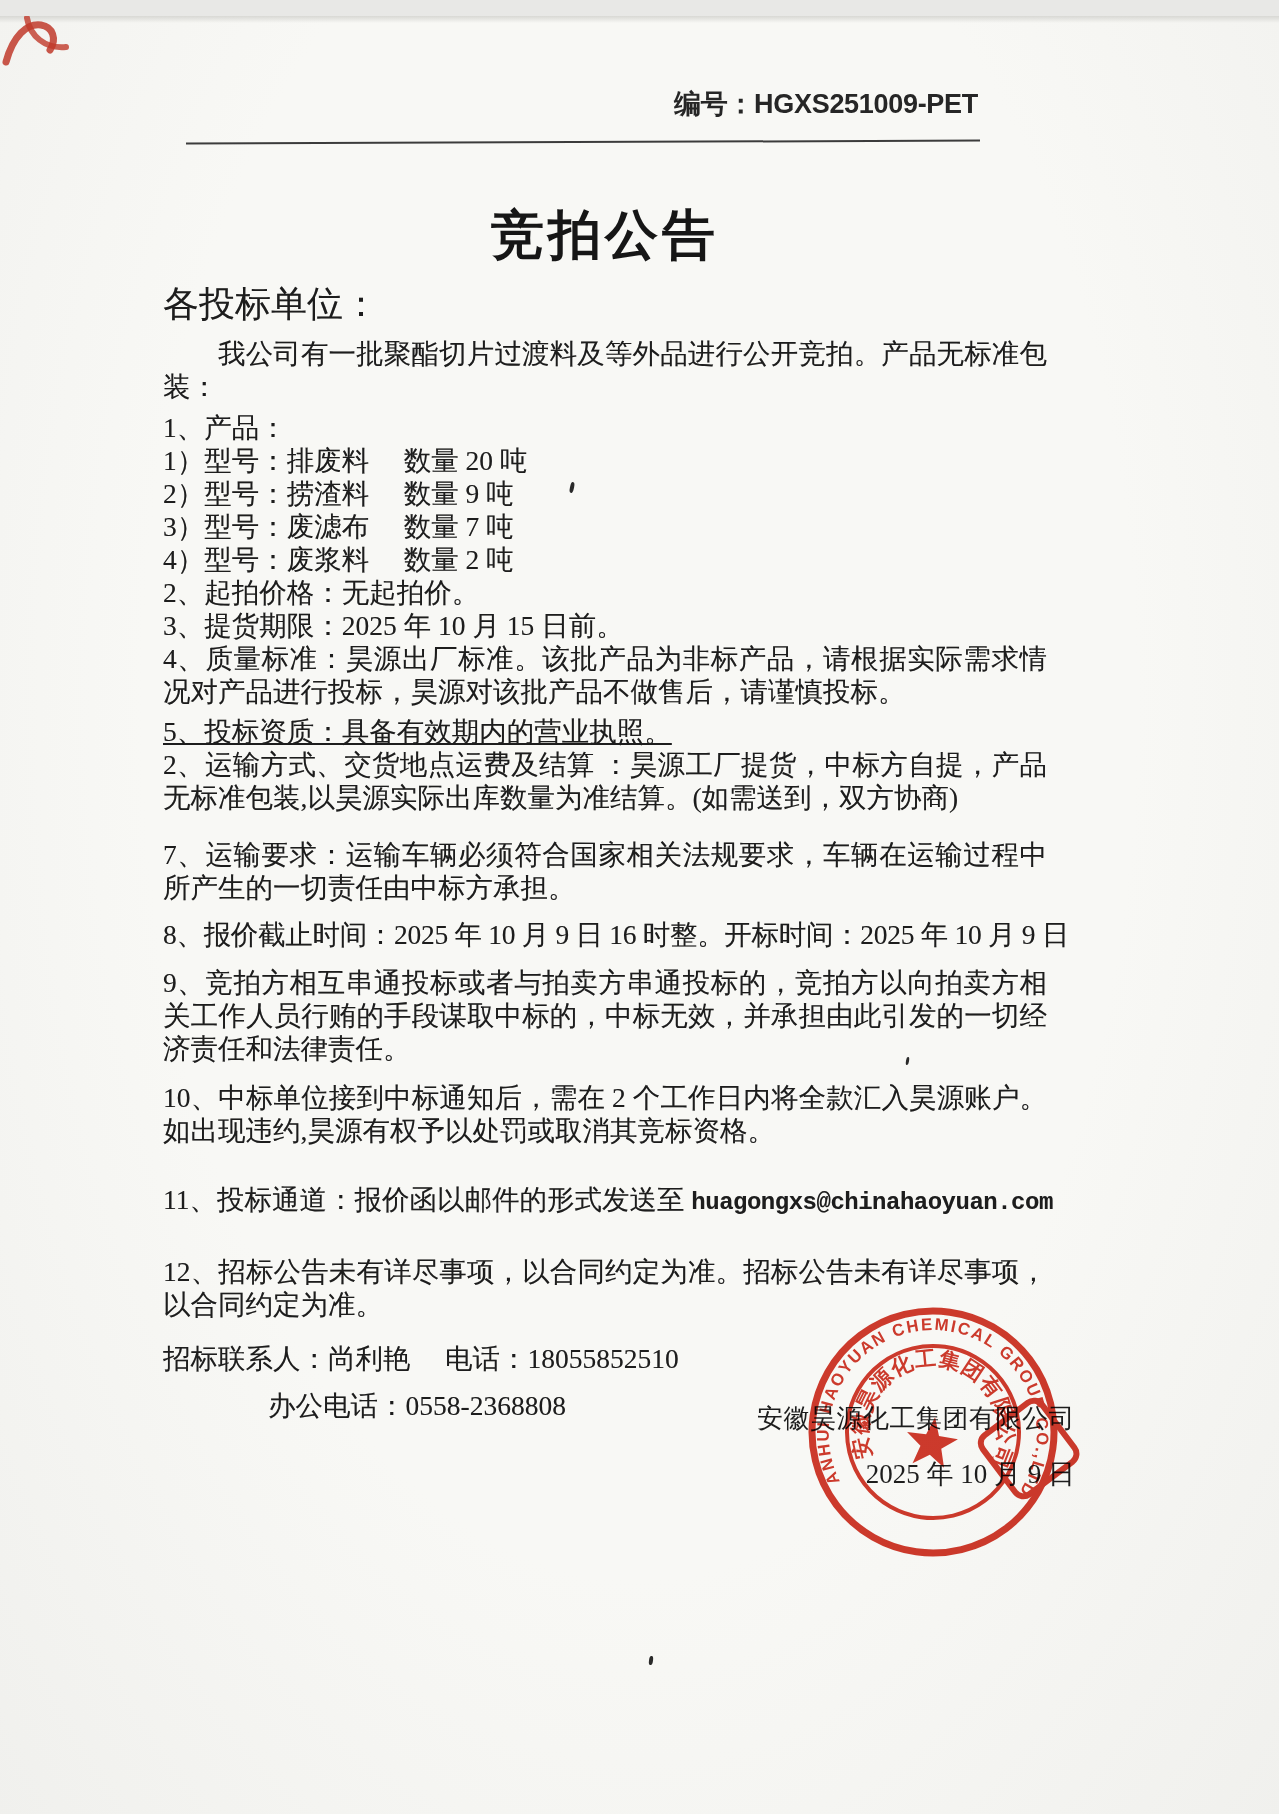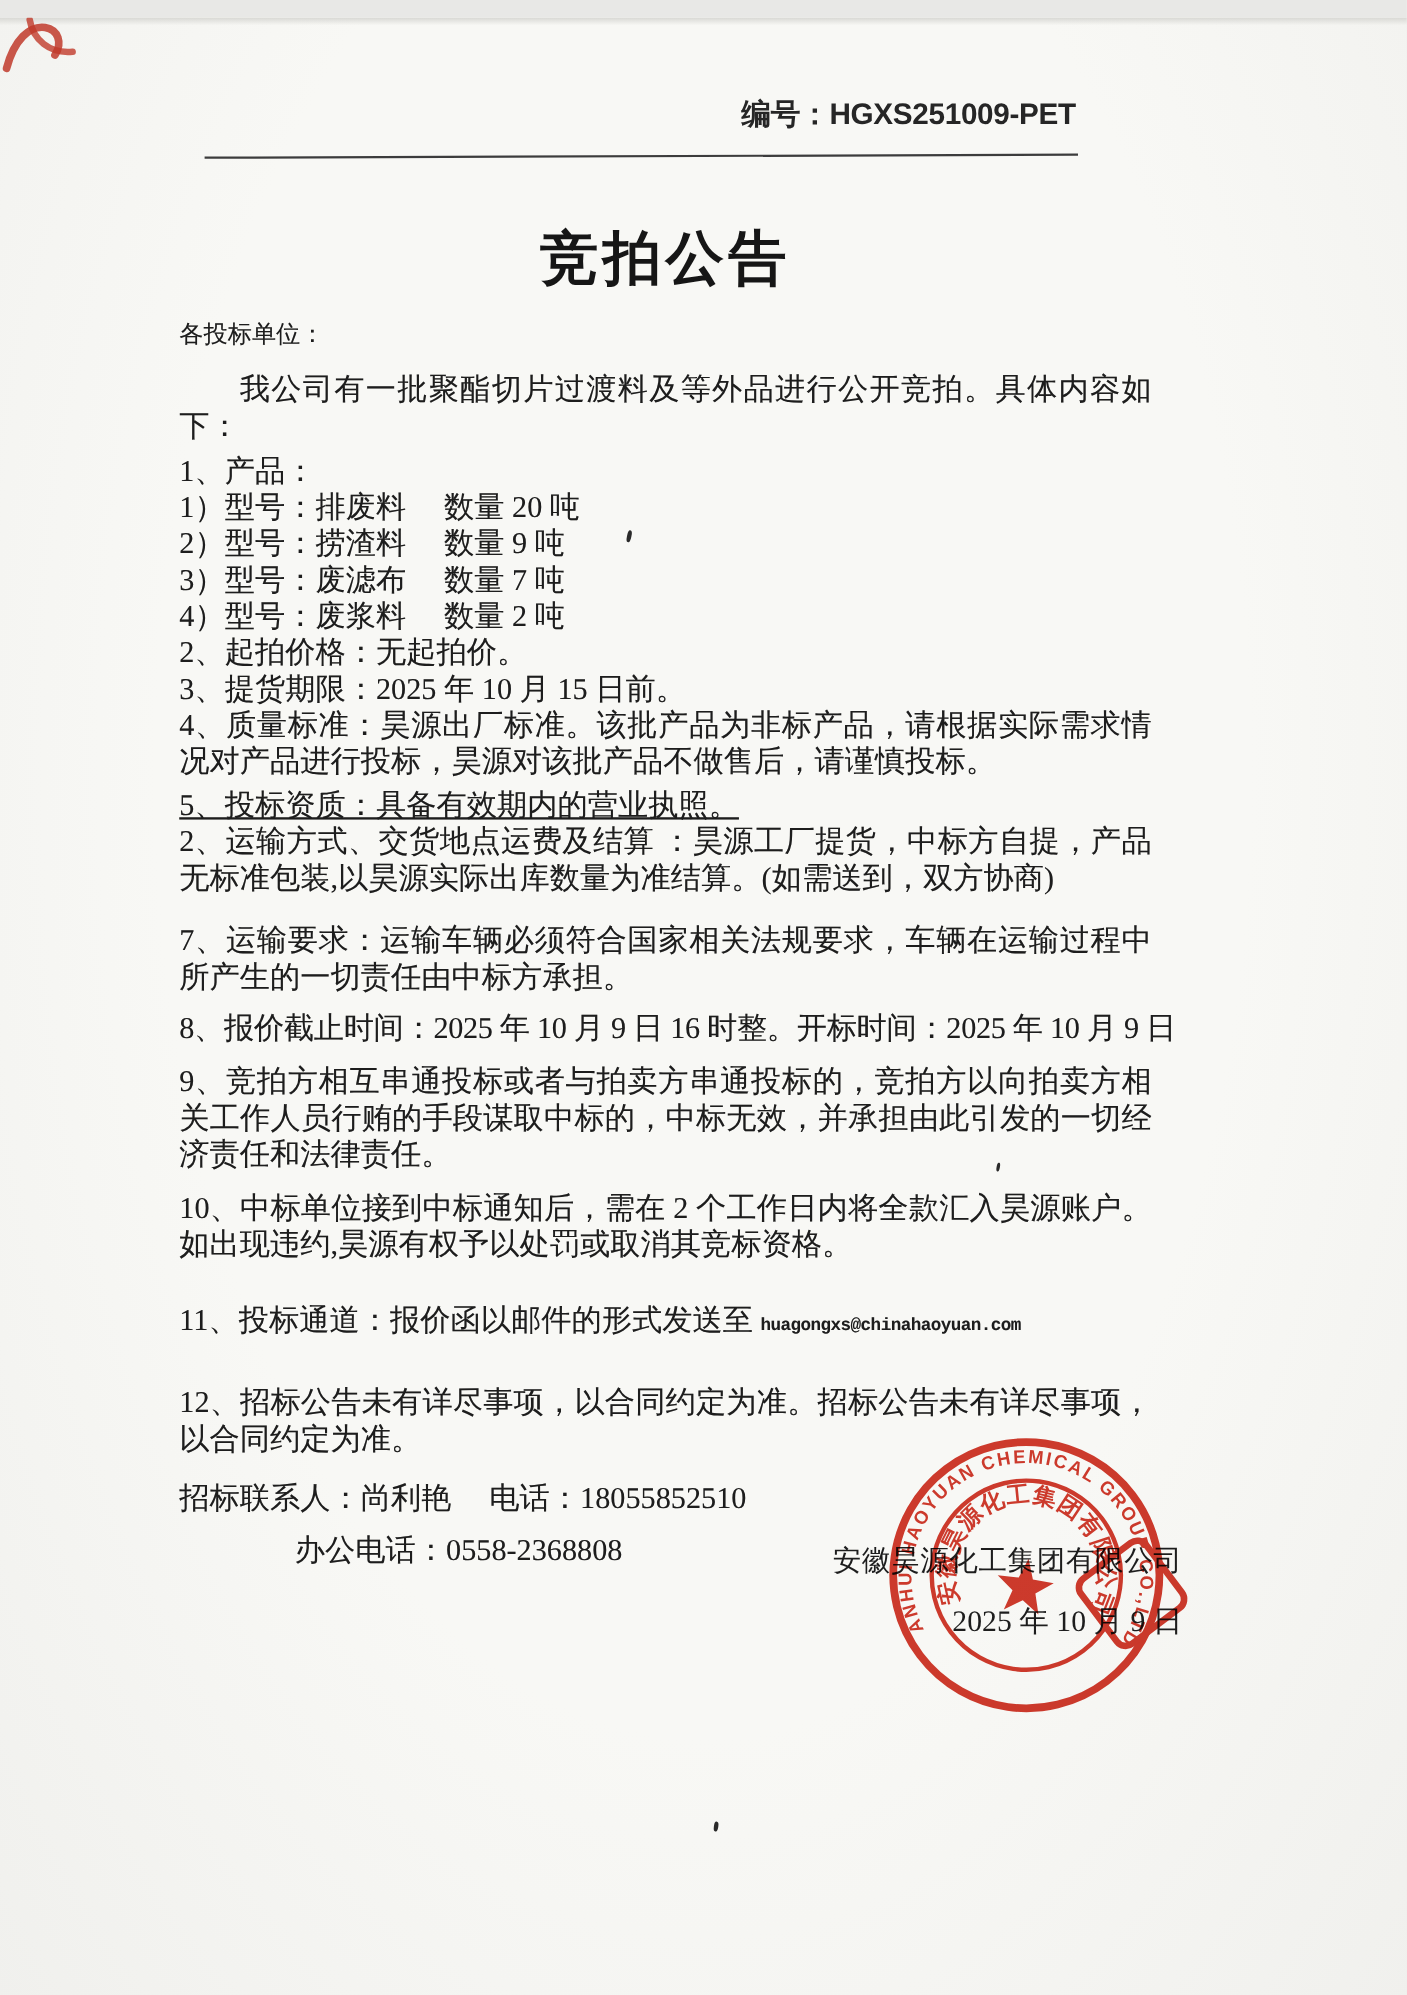--- a/index.html
+++ b/index.html
@@ -36,35 +36,35 @@
     text-align:center;font-size:53px;font-weight:bold;letter-spacing:4px;
     color:#161616;
   }
   
   .doc-body{
     position:absolute;top:270px;left:163px;width:884px;
     font-size:27.5px;line-height:33px;color:#1d1d1d;
     text-shadow:0 0 0.5px rgba(30,30,30,0.35);
   }
   .doc-body p{margin:0;text-align:justify;}
-  .salutation{font-size:22px;line-height:36px;margin:0 0 15px 0 !important;}
+  .salutation{font-size:36px;line-height:36px;margin:0 0 15px 0 !important;}
   .intro{text-indent:2em;}
   .p1{margin-top:8px !important;}
   .p5{margin-top:7px !important;text-decoration:underline;}
   .p7{margin-top:24px !important;}
   .p8{margin-top:14px !important;white-space:nowrap;letter-spacing:-0.3px;text-align:left !important;}
   .p9{margin-top:15px !important;}
   .p10{margin-top:16px !important;}
   .p11{margin-top:36px !important;white-space:nowrap;text-align:left !important;}
   .p12{margin-top:36px !important;}
   .contact{margin-top:21px !important;text-align:left !important;}
   .office{margin-top:14px !important;padding-left:105px;text-align:left !important;}
   .email{
     font-family:"Liberation Mono","DejaVu Sans Mono",monospace;
-    font-weight:bold;font-size:16px;letter-spacing:-0.5px;
+    font-weight:bold;font-size:24px;letter-spacing:-0.5px;
   }
   
   .sign-block{
     position:absolute;top:1385px;right:204px;
     text-align:right;z-index:2;
   }
   .sign-company{font-size:26px;letter-spacing:0.5px;color:#1d1d1d;}
   .sign-date{font-size:27px;margin-top:20px;color:#1d1d1d;}
   
   .seal{
@@ -90,21 +90,21 @@
     <path d="M27 2 C 30 20, 45 33, 66 31" fill="none" stroke="#c0392b" stroke-width="6" stroke-linecap="round" opacity="0.8"></path>
   </svg>
 
   <div class="ref-line">编号：HGXS251009-PET</div>
   <div class="ref-underline"></div>
 
   <div class="doc-title">竞拍公告</div>
 
   <div class="doc-body">
     <p class="salutation">各投标单位：</p>
-    <p class="intro">我公司有一批聚酯切片过渡料及等外品进行公开竞拍。具体内容如下：</p>
+    <p class="intro">我公司有一批聚酯切片过渡料及等外品进行公开竞拍。产品无标准包装：</p>
     <p class="p1">1、产品：</p>
     <p>1）型号：排废料　 数量 20 吨</p>
     <p>2）型号：捞渣料　 数量 9 吨</p>
     <p>3）型号：废滤布　 数量 7 吨</p>
     <p>4）型号：废浆料　 数量 2 吨</p>
     <p>2、起拍价格：无起拍价。</p>
     <p>3、提货期限：2025 年 10 月 15 日前。</p>
     <p>4、质量标准：昊源出厂标准。该批产品为非标产品，请根据实际需求情况对产品进行投标，昊源对该批产品不做售后，请谨慎投标。</p>
     <p class="p5">5、投标资质：具备有效期内的营业执照。</p>
     <p>2、运输方式、交货地点运费及结算 ：昊源工厂提货，中标方自提，产品无标准包装,以昊源实际出库数量为准结算。(如需送到，双方协商)</p>

